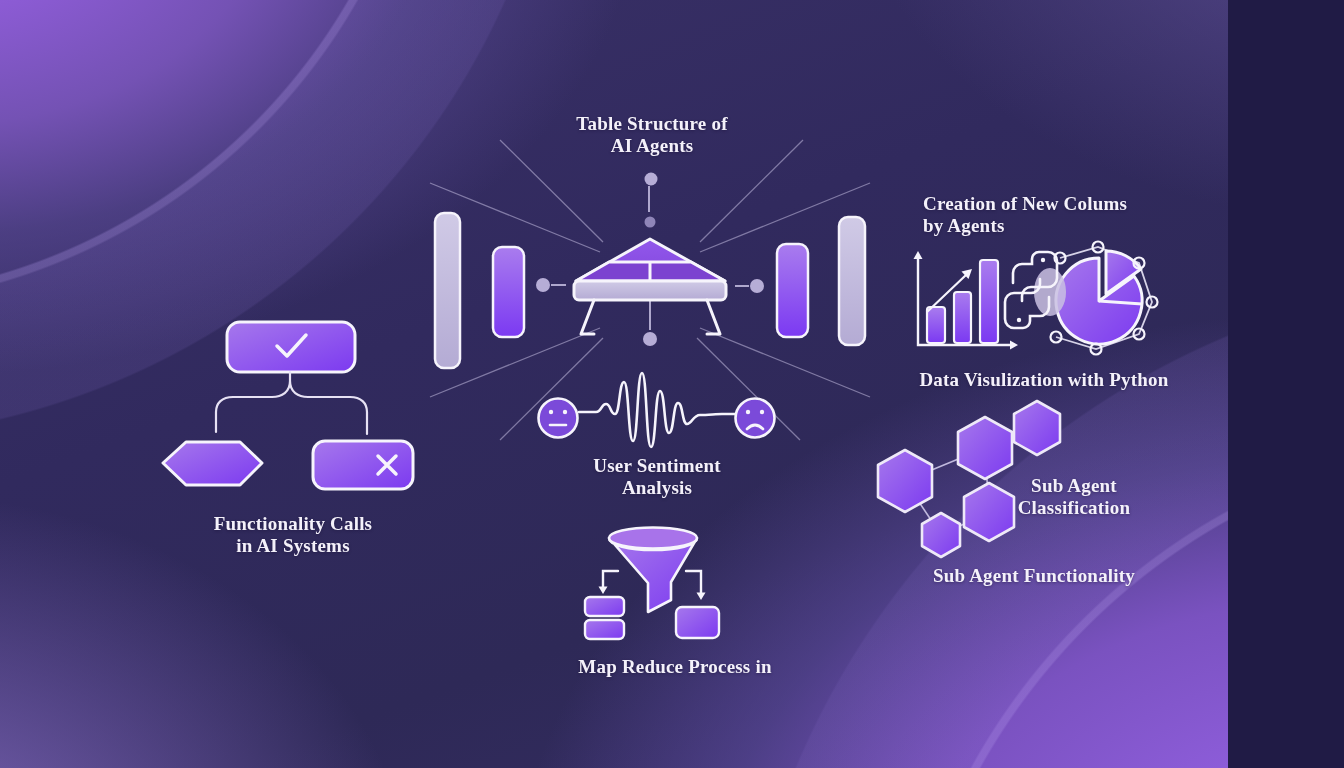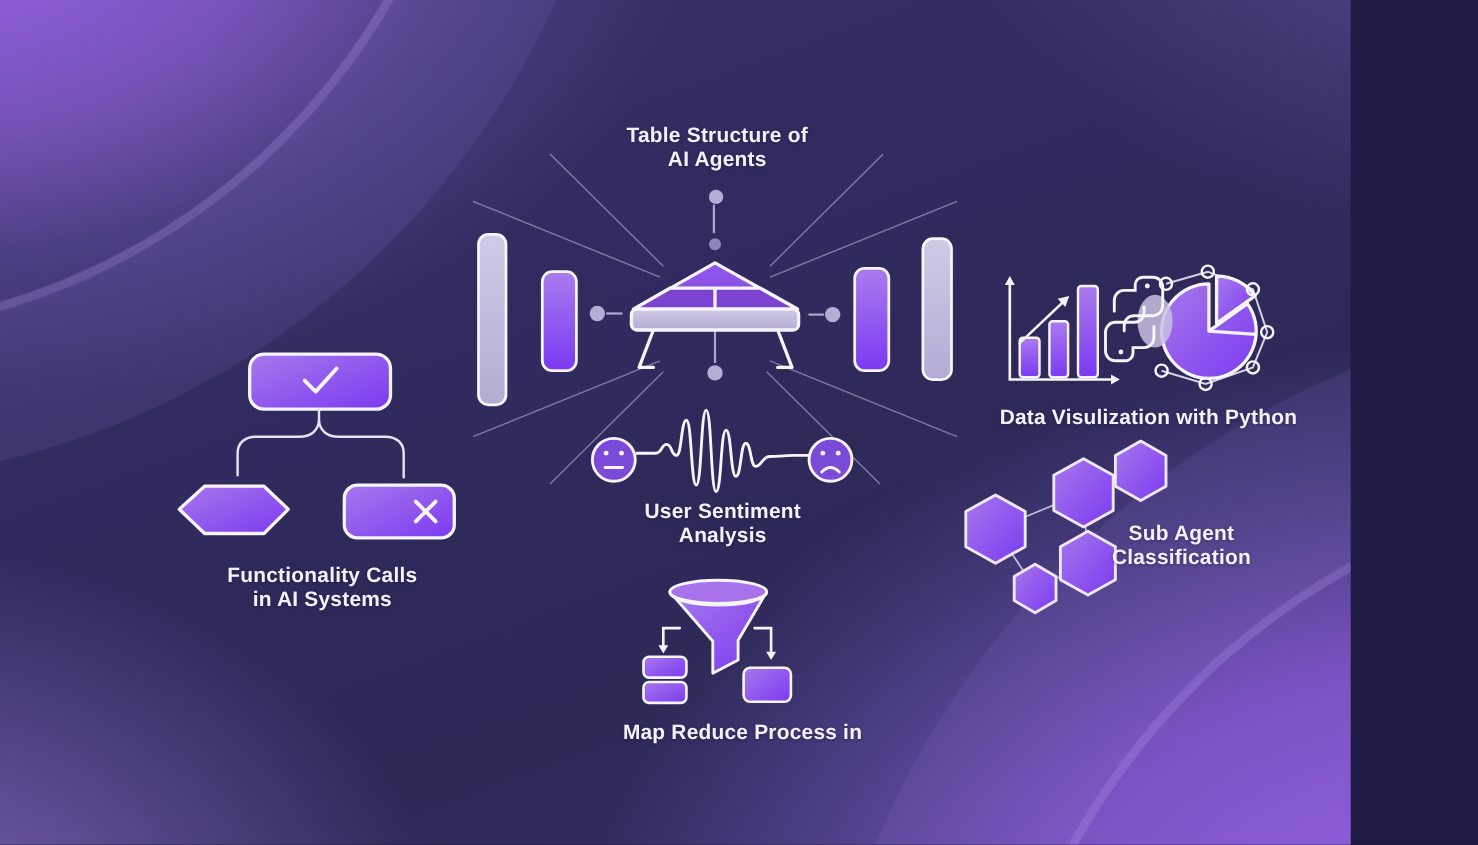--- a/index.html
+++ b/index.html
@@ -1,18 +1,18 @@
 <!DOCTYPE html>
 <html><head>
 <meta charset="utf-8">
 <style>
   html,body{margin:0;padding:0;background:#201b45;}
   .stage{
     position:relative;width:1228px;height:768px;overflow:hidden;
-    font-family:Liberation Sans, sans-serif;
+    font-family:Liberation Serif, serif;
   }
   .bg{
     position:absolute;inset:0;
     background:
       radial-gradient(1150px 780px at -6% -14%, #a06ee9 0%, #8b5bd3 16%, #7452b4 30%, rgba(94,76,156,0.55) 44%, rgba(70,58,125,0) 62%),
       radial-gradient(1250px 900px at 109% 118%, #9d6ae8 0%, #8c5cd8 18%, #7a52c0 34%, rgba(104,82,175,0.5) 50%, rgba(80,64,140,0) 66%),
       radial-gradient(820px 640px at -8% 116%, rgba(146,118,210,0.85) 0%, rgba(128,102,190,0.4) 38%, rgba(128,102,190,0) 62%),
       radial-gradient(900px 620px at 112% -18%, rgba(110,92,170,0.7) 0%, rgba(95,80,150,0.35) 36%, rgba(95,80,150,0) 58%),
       linear-gradient(160deg, #3a3168 0%, #312a5e 40%, #2e2957 70%, #352d63 100%);
   }
@@ -190,30 +190,37 @@
       <circle cx="1043" cy="260" r="2.2" fill="#f6f4fc"></circle>
       <circle cx="1019" cy="320" r="2.2" fill="#f6f4fc"></circle>
     </g>
   </svg>
 
   <div class="lbl center" style="left:652px;top:113px">
     <div>Table Structure of</div>
     <div>AI Agents</div>
   </div>
 
+  <div class="lbl left-align" style="left:923px;top:193px">
+    <div>Creation of New Colums</div>
+    <div>by Agents</div>
+  </div>
 
   <div class="lbl center" style="left:1044px;top:369px">
     <div>Data Visulization with Python</div>
   </div>
 
   <div class="lbl center" style="left:1074px;top:475px">
     <div>Sub Agent</div>
     <div>Classification</div>
   </div>
 
+  <div class="lbl center" style="left:1034px;top:565px">
+    <div>Sub Agent Functionality</div>
+  </div>
 
   <div class="lbl center" style="left:293px;top:513px">
     <div>Functionality Calls</div>
     <div>in AI Systems</div>
   </div>
 
   <div class="lbl center" style="left:657px;top:455px">
     <div>User Sentiment</div>
     <div>Analysis</div>
   </div>

